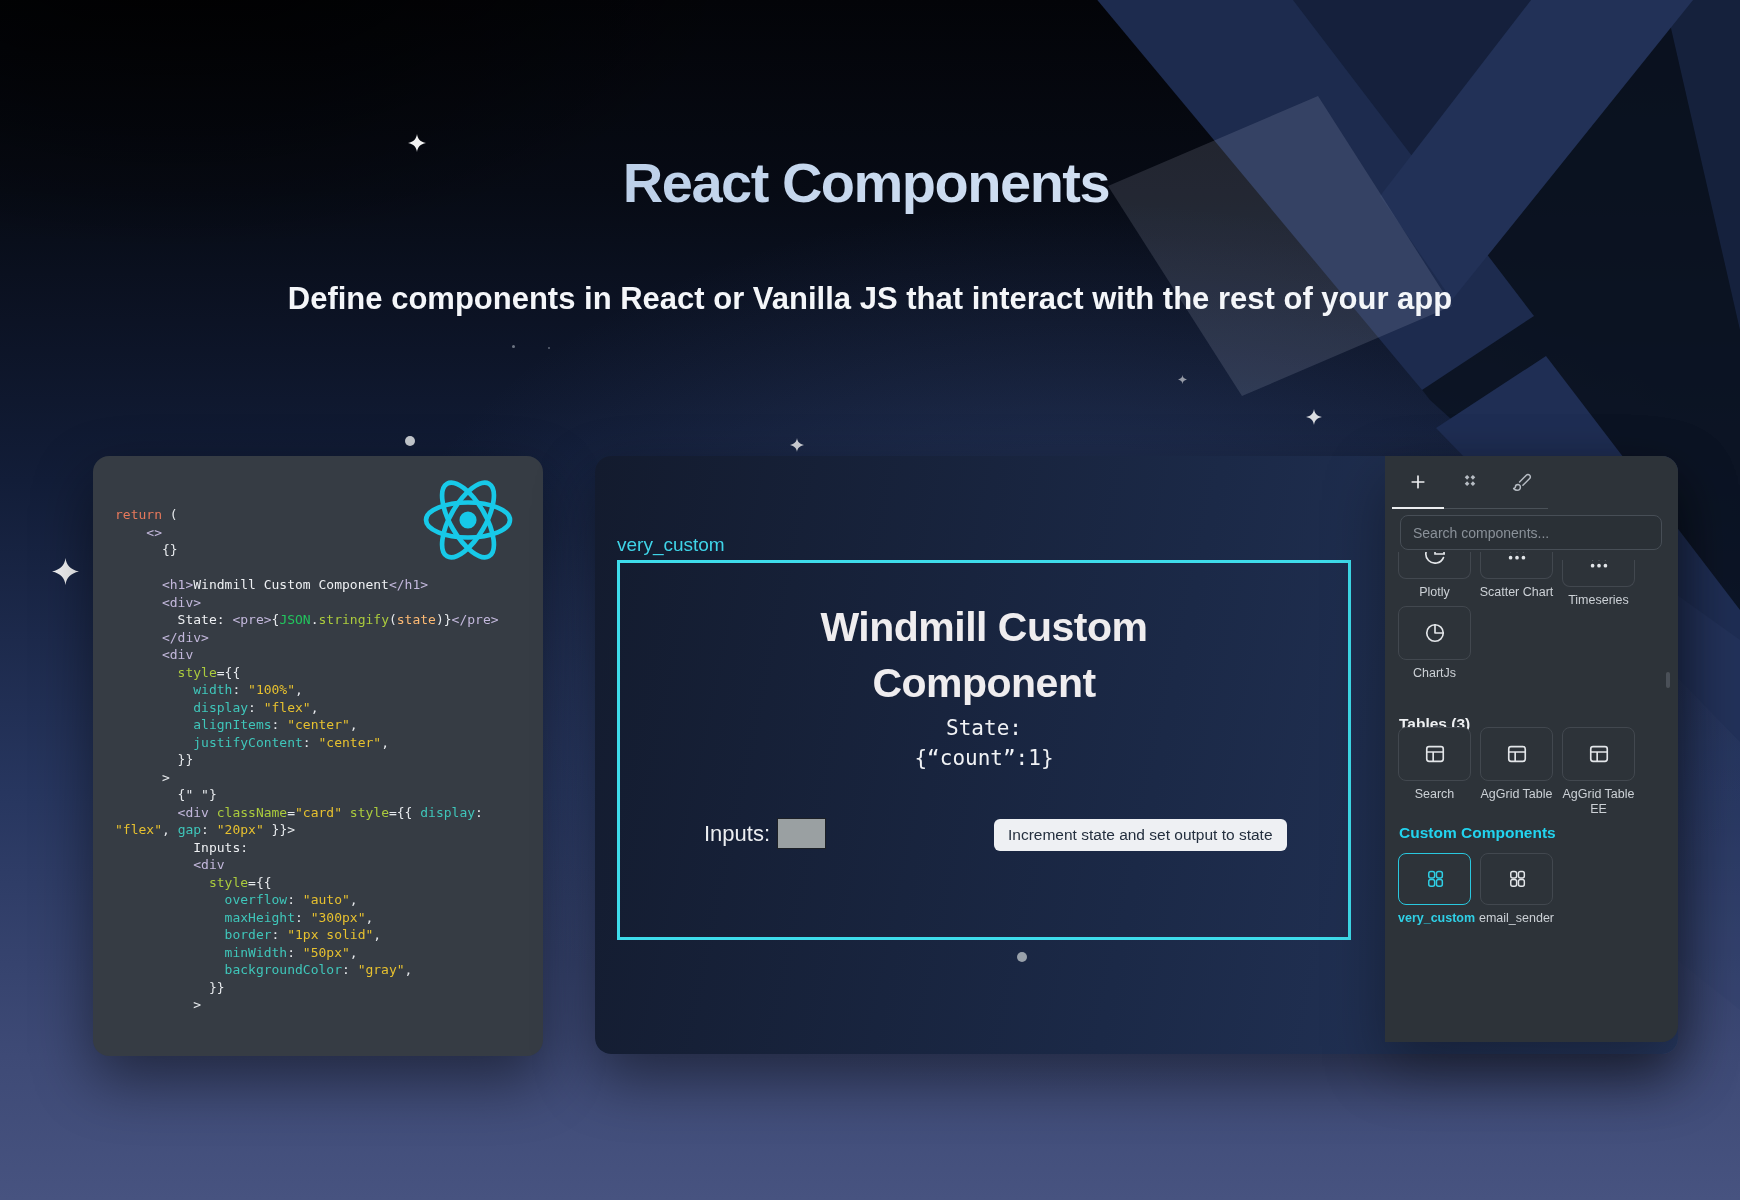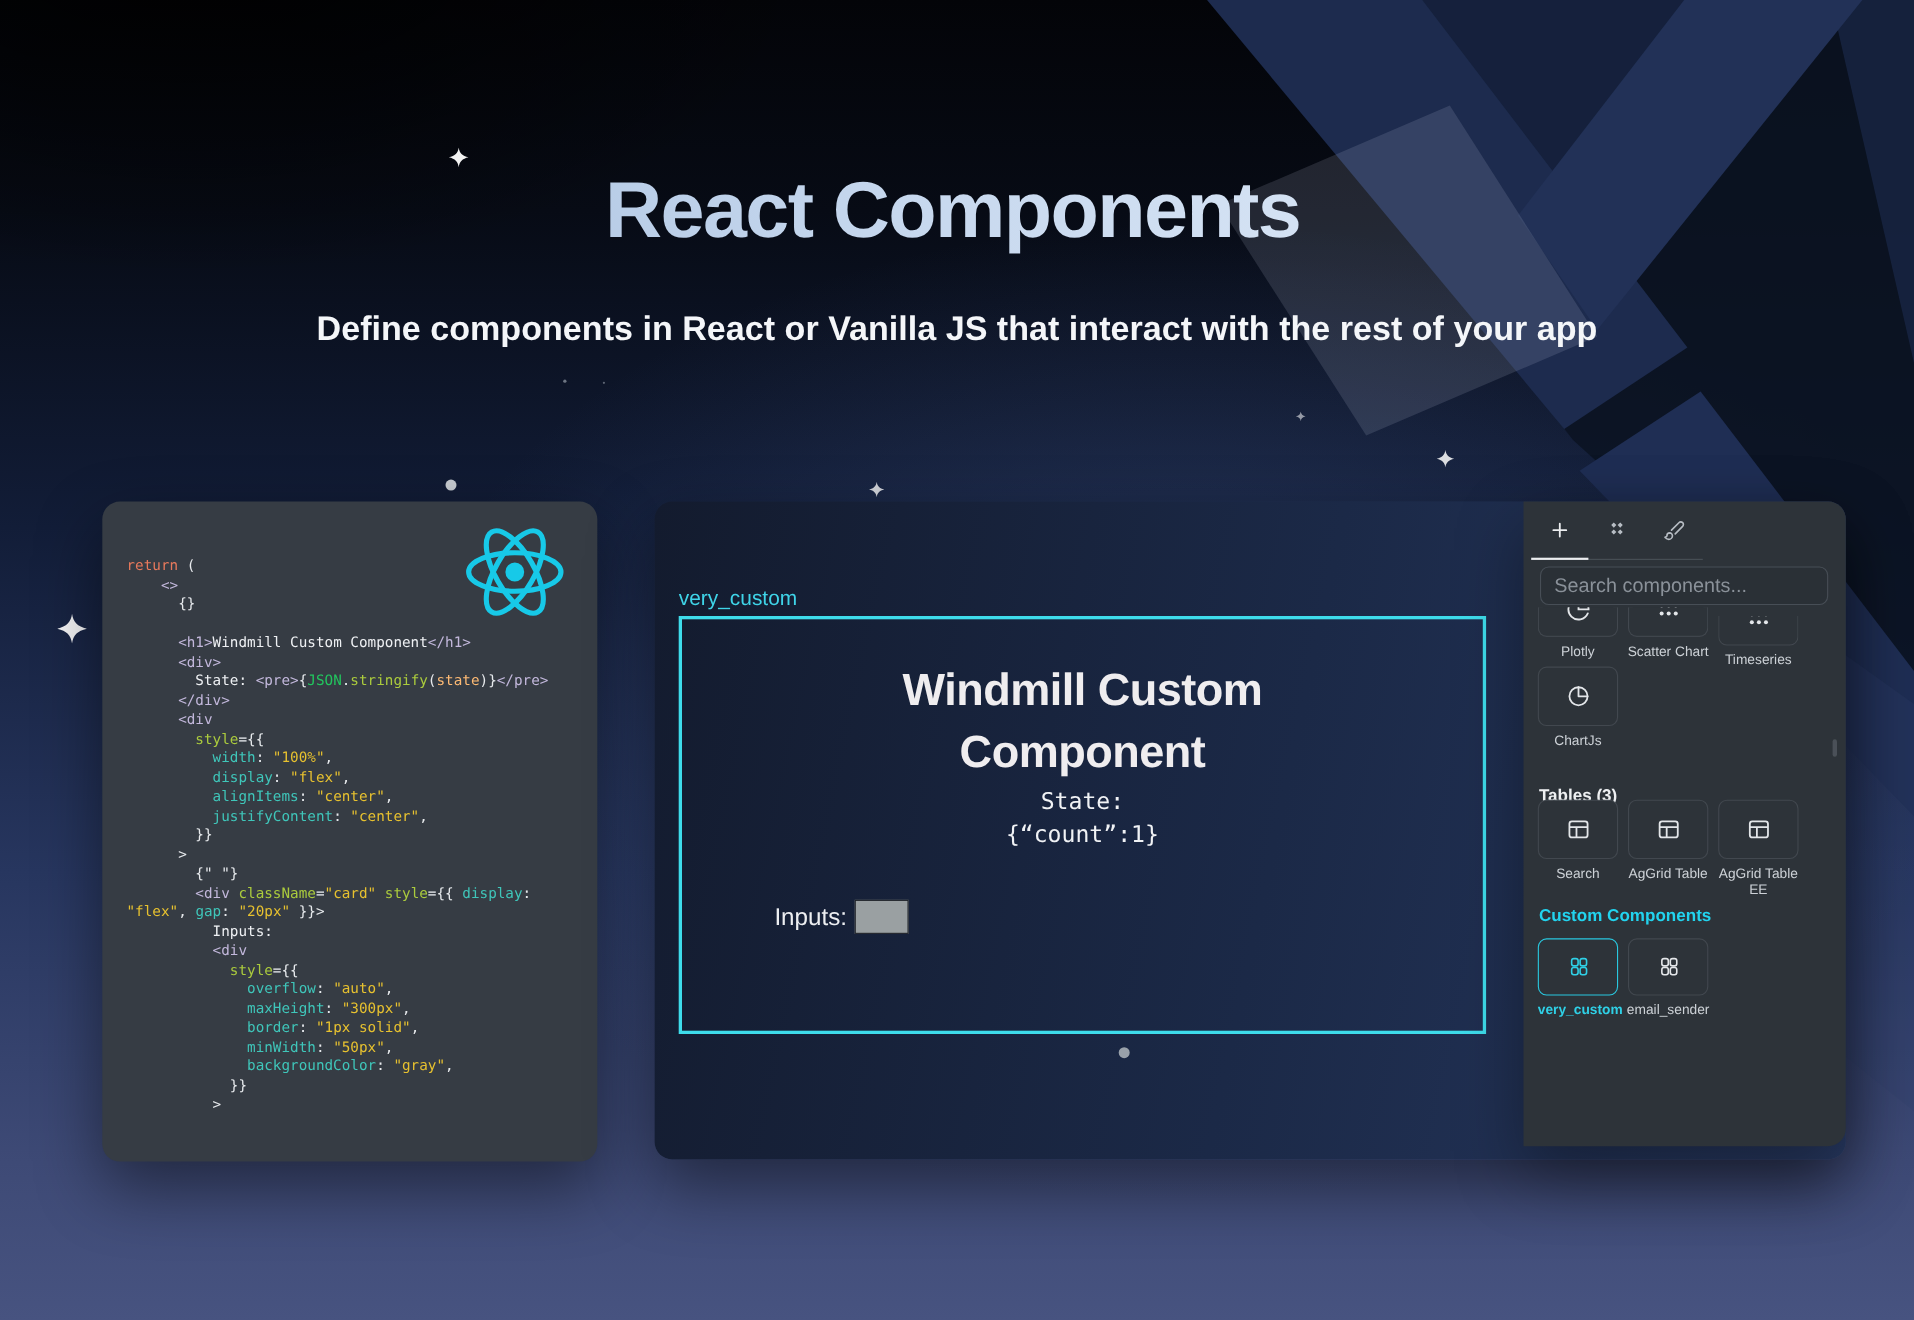--- a/index.html
+++ b/index.html
@@ -12,21 +12,21 @@
   }
   
   .bg-decor { position:absolute; inset:0; z-index:0; }
   
   .star { position:absolute; z-index:2; }
   .dot  { position:absolute; border-radius:50%; z-index:2; }
   
   .hero { position:absolute; left:0; right:0; top:0; z-index:4; text-align:center; }
   .hero-title {
     position:absolute; left:0; right:8px; top:150px;
-    font-size:72px; font-weight:700; letter-spacing:-1.5px;
+    font-size:56px; font-weight:700; letter-spacing:-1.5px;
     background:linear-gradient(93deg,#9fbadb 2%,#c7d8ee 48%,#e9f2fc 100%);
     -webkit-background-clip:text; background-clip:text; color:transparent;
     text-shadow:none;
   }
   .hero-sub { position:absolute; left:0; right:0; top:281px; font-size:31px; font-weight:700; color:#f4f6f9; }
   
   .code-panel { position:absolute; left:93px; top:456px; width:450px; height:600px; z-index:3;
     background:#363c44; border-radius:16px; box-shadow:0 24px 60px rgba(0,0,0,0.45); }
   .code-pre { position:absolute; left:22px; top:50px; right:8px; bottom:10px;
     font-family:"DejaVu Sans Mono", monospace; font-size:13px; line-height:17.5px; white-space:pre; overflow:hidden; }
@@ -54,21 +54,21 @@
   .resize-dot { position:absolute; left:422px; top:496px; width:10px; height:10px; border-radius:50%; background:#99a1aa; }
   
   .sidebar { position:absolute; left:1385px; top:456px; width:293px; height:586px; z-index:5;
     background:#2d3339; border-radius:0 16px 16px 0; box-shadow:0 24px 60px rgba(0,0,0,0.35); }
   .tabstrip { position:absolute; left:7px; top:0; width:156px; height:53px; display:flex; border-bottom:1px solid #4a5158; }
   .tab { width:52px; display:flex; align-items:center; justify-content:center; color:#b6bcc3; cursor:pointer; }
   .tab.active { color:#eceef0; border-bottom:2px solid #eceef0; margin-bottom:-1px; }
   .tab svg { width:20px; height:20px; }
   .search-box { position:absolute; left:15px; top:59px; width:262px; height:35px;
     background:#2a3036; border:1px solid #474e56; border-radius:8px; padding:0 12px;
-    color:#c7ccd2; font-size:18px; font-family:"Liberation Sans", sans-serif; outline:none; }
+    color:#c7ccd2; font-size:14px; font-family:"Liberation Sans", sans-serif; outline:none; }
   .search-box::placeholder { color:#8a9199; }
   .comp-item { position:absolute; width:73px; }
   .comp-card { width:73px; border:1px solid #42484f; border-radius:8px; background:#2d3339;
     display:flex; align-items:center; justify-content:center; color:#e3e6e9; cursor:pointer; }
   .comp-card svg { width:22px; height:22px; }
   .comp-card.clipped { height:27px; border-top:none; border-radius:0 0 8px 8px; overflow:hidden; position:relative; }
   .comp-card.clipped svg { position:absolute; top:-9px; left:50%; transform:translateX(-50%); }
   .comp-card.full { height:54px; }
   .comp-label { margin-top:6px; width:89px; margin-left:-8px; text-align:center;
     font-size:12.5px; line-height:15px; color:#ccd1d6; }
@@ -139,20 +139,21 @@
   <div class="canvas-panel">
     <div class="sel-label">very_custom</div>
     <div class="sel-box">
       <div class="cc-heading">Windmill Custom Component</div>
       <div class="cc-state">
         <div>State:</div>
         <div>{“count”:1}</div>
       </div>
       <div class="cc-inputs-label">Inputs:</div>
       <div class="cc-input-box"></div>
+      <button class="cc-button">Increment state and set output to state</button>
     </div>
     <div class="resize-dot"></div>
   </div>
 
   <div class="sidebar">
     <div class="tabstrip">
       <div class="tab active">
         <svg viewBox="0 0 24 24" fill="none" stroke="currentColor" stroke-width="2" stroke-linecap="round">
             <path d="M12 5v14M5 12h14"></path>
           </svg>

